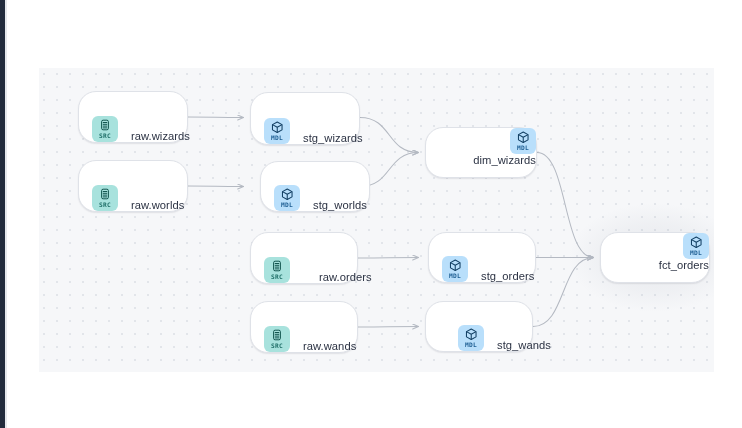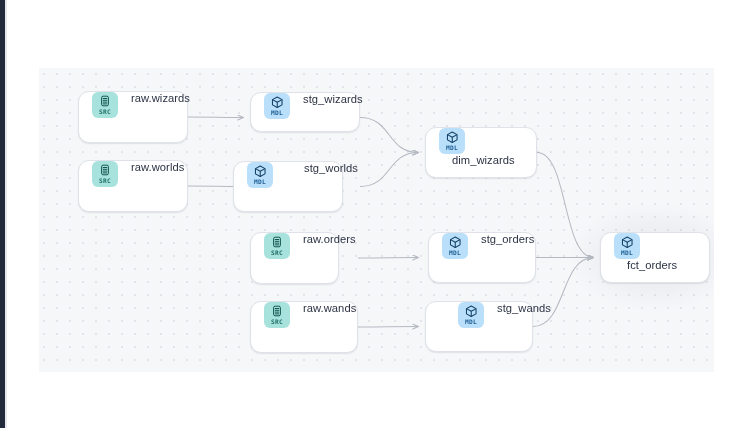--- a/index.html
+++ b/index.html
@@ -60,24 +60,24 @@
     position: absolute;
     border-radius: 34px;
     background: radial-gradient(ellipse at center, rgba(140,148,165,0.15) 0%, rgba(140,148,165,0.07) 45%, rgba(140,148,165,0) 72%);
     pointer-events: none;
   }
 
   .node {
     position: absolute;
     box-sizing: border-box;
     display: flex;
-    align-items: flex-start;
+    align-items: flex-end;
     background: #ffffff;
     border: 1px solid #dfe2e8;
-    border-radius: 11px;
+    border-radius: 18px;
     box-shadow: 0 1px 2px rgba(26,32,44,0.06), 0 1px 1px rgba(26,32,44,0.04);
     padding-left: 13px;
     cursor: pointer;
   }
 
   .node-badge {
     flex: 0 0 auto;
     width: 26px;
     height: 26px;
     border-radius: 6px;
@@ -155,21 +155,21 @@
             <rect x="2.6" y="1.2" width="6.8" height="9.6" rx="1.5" fill="none" stroke="#12554f" stroke-width="1"></rect>
             <line x1="4.2" y1="3.5" x2="7.8" y2="3.5" stroke="#12554f" stroke-width="1" stroke-linecap="round"></line>
             <line x1="4.2" y1="5.3" x2="7.8" y2="5.3" stroke="#12554f" stroke-width="1" stroke-linecap="round"></line>
             <line x1="4.2" y1="7.1" x2="7.8" y2="7.1" stroke="#12554f" stroke-width="1" stroke-linecap="round"></line>
             <line x1="4.2" y1="8.9" x2="7.8" y2="8.9" stroke="#12554f" stroke-width="1" stroke-linecap="round"></line>
           </svg>
           <div class="badge-text">SRC</div>
         </div>
         <div class="node-label">raw.worlds</div>
       </div>
-      <div class="node" style="left: 211px; top: 164px; width: 89px; height: 52px;">
+      <div class="node" style="left: 211px; top: 164px; width: 108px; height: 52px; gap: 16px;">
         <div class="node-badge src">
           <svg width="12" height="12" viewBox="0 0 12 12" aria-hidden="true">
             <rect x="2.6" y="1.2" width="6.8" height="9.6" rx="1.5" fill="none" stroke="#12554f" stroke-width="1"></rect>
             <line x1="4.2" y1="3.5" x2="7.8" y2="3.5" stroke="#12554f" stroke-width="1" stroke-linecap="round"></line>
             <line x1="4.2" y1="5.3" x2="7.8" y2="5.3" stroke="#12554f" stroke-width="1" stroke-linecap="round"></line>
             <line x1="4.2" y1="7.1" x2="7.8" y2="7.1" stroke="#12554f" stroke-width="1" stroke-linecap="round"></line>
             <line x1="4.2" y1="8.9" x2="7.8" y2="8.9" stroke="#12554f" stroke-width="1" stroke-linecap="round"></line>
           </svg>
           <div class="badge-text">SRC</div>
         </div>
@@ -181,32 +181,32 @@
             <rect x="2.6" y="1.2" width="6.8" height="9.6" rx="1.5" fill="none" stroke="#12554f" stroke-width="1"></rect>
             <line x1="4.2" y1="3.5" x2="7.8" y2="3.5" stroke="#12554f" stroke-width="1" stroke-linecap="round"></line>
             <line x1="4.2" y1="5.3" x2="7.8" y2="5.3" stroke="#12554f" stroke-width="1" stroke-linecap="round"></line>
             <line x1="4.2" y1="7.1" x2="7.8" y2="7.1" stroke="#12554f" stroke-width="1" stroke-linecap="round"></line>
             <line x1="4.2" y1="8.9" x2="7.8" y2="8.9" stroke="#12554f" stroke-width="1" stroke-linecap="round"></line>
           </svg>
           <div class="badge-text">SRC</div>
         </div>
         <div class="node-label">raw.wands</div>
       </div>
-      <div class="node" style="left: 211px; top: 24px; width: 110px; height: 40px;">
+      <div class="node" style="left: 211px; top: 24px; width: 110px; height: 53px;">
         <div class="node-badge mdl">
           <svg width="12.5" height="12.5" viewBox="0 0 12 12" aria-hidden="true">
             <path d="M6 1 L10.6 3.5 L10.6 8.5 L6 11 L1.4 8.5 L1.4 3.5 Z" fill="none" stroke="#123f63" stroke-width="1" stroke-linejoin="round"></path>
             <path d="M1.4 3.5 L6 6 L10.6 3.5" fill="none" stroke="#123f63" stroke-width="1" stroke-linejoin="round"></path>
             <path d="M6 6 L6 11" fill="none" stroke="#123f63" stroke-width="1"></path>
           </svg>
           <div class="badge-text">MDL</div>
         </div>
         <div class="node-label">stg_wizards</div>
       </div>
-      <div class="node" style="left: 194px; top: 93px; width: 110px; height: 51px; gap: 18px;">
+      <div class="node" style="left: 221px; top: 93px; width: 110px; height: 51px;">
         <div class="node-badge mdl">
           <svg width="12.5" height="12.5" viewBox="0 0 12 12" aria-hidden="true">
             <path d="M6 1 L10.6 3.5 L10.6 8.5 L6 11 L1.4 8.5 L1.4 3.5 Z" fill="none" stroke="#123f63" stroke-width="1" stroke-linejoin="round"></path>
             <path d="M1.4 3.5 L6 6 L10.6 3.5" fill="none" stroke="#123f63" stroke-width="1" stroke-linejoin="round"></path>
             <path d="M6 6 L6 11" fill="none" stroke="#123f63" stroke-width="1"></path>
           </svg>
           <div class="badge-text">MDL</div>
         </div>
         <div class="node-label">stg_worlds</div>
       </div>

